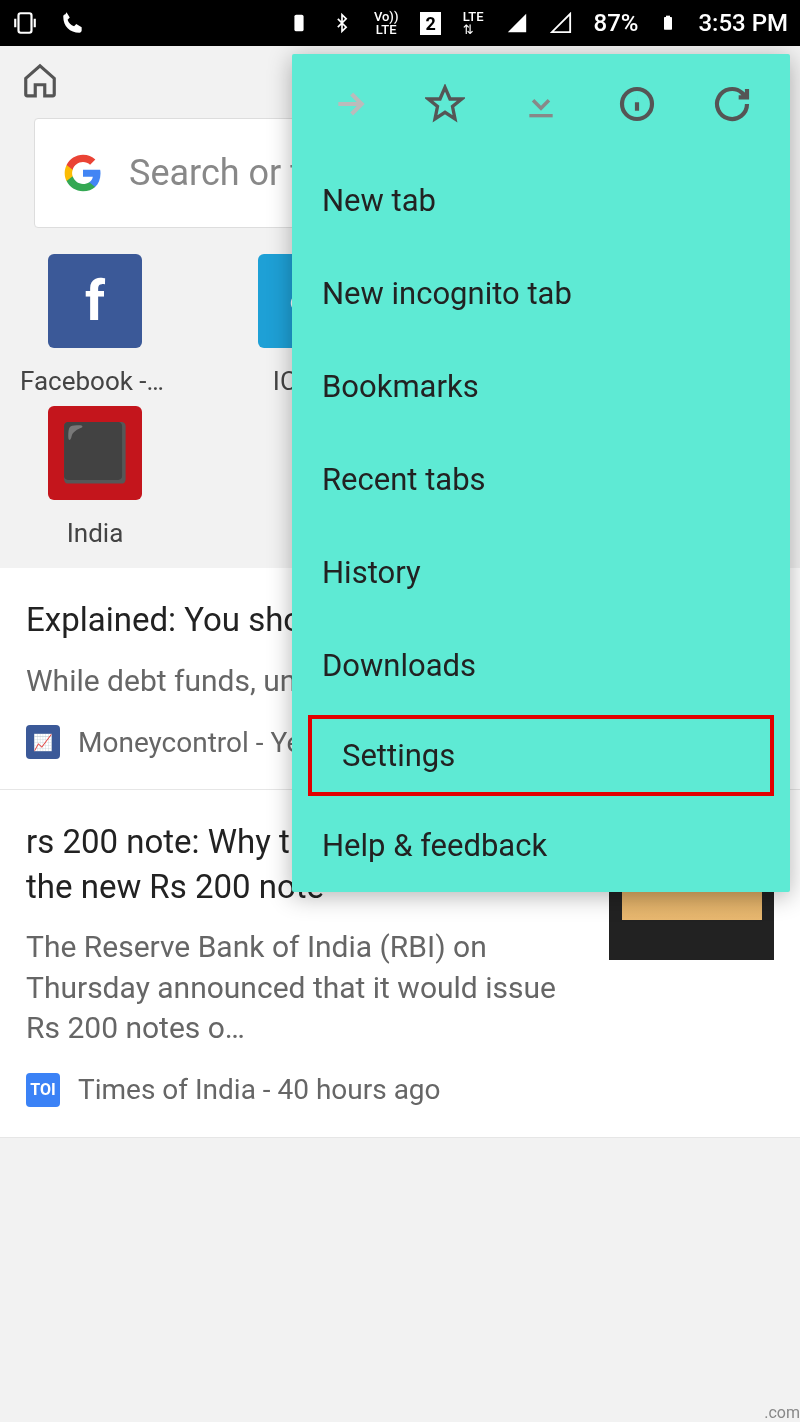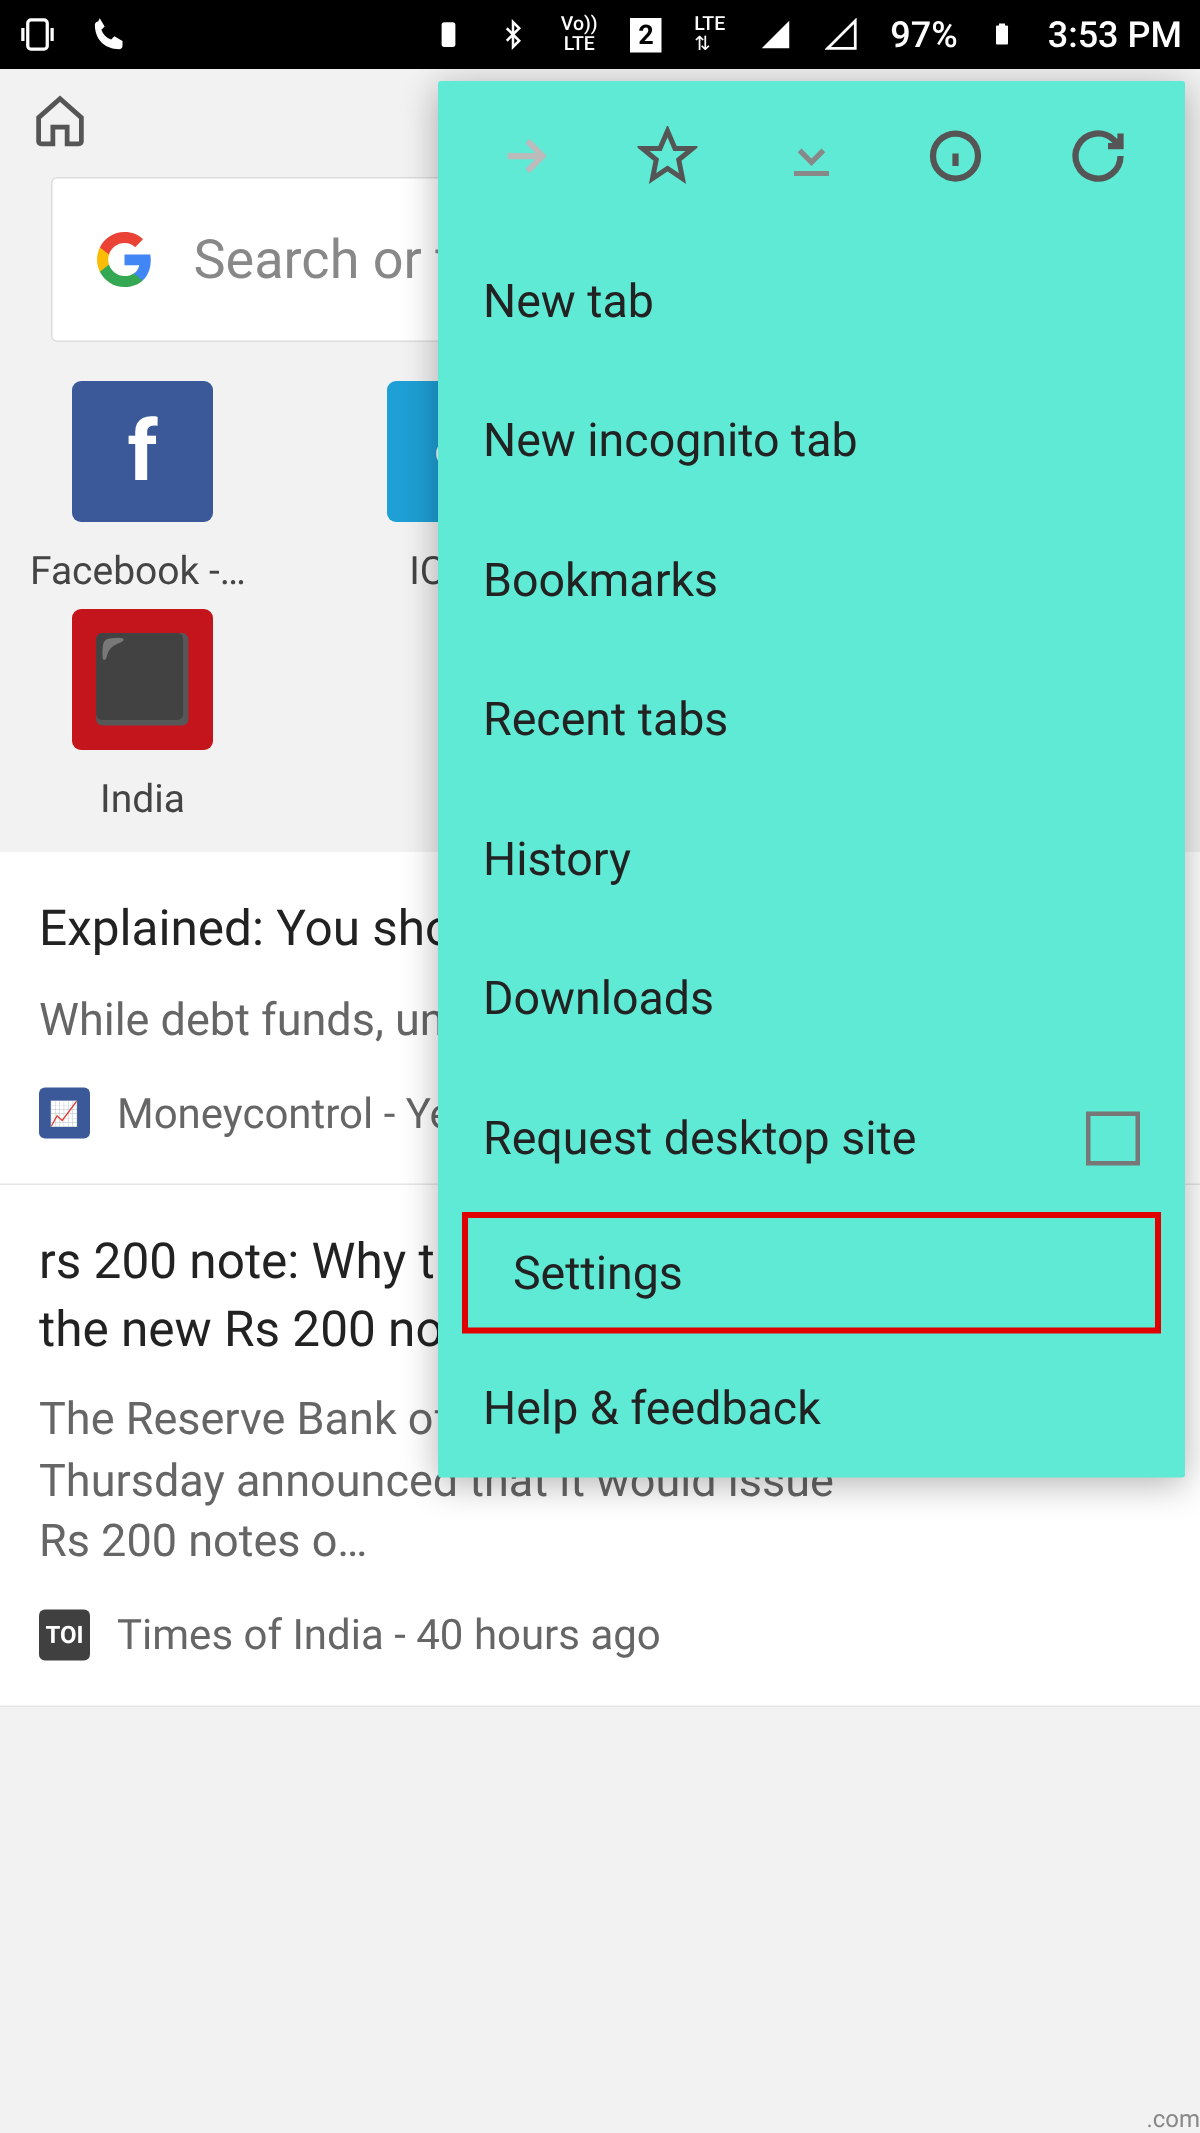--- a/index.html
+++ b/index.html
@@ -20,21 +20,21 @@
 .sc-amazon{background:#fff;color:#000;font-size:60px}
 .sc-cri{background:#1ea0d6;font-size:26px}
 .sc-label{font-size:26px;color:#444;white-space:nowrap;overflow:hidden;text-overflow:ellipsis;max-width:150px}
 .feed{background:#fff}
 .article{padding:30px 26px;border-bottom:1px solid #e6e6e6;display:flex;gap:24px}
 .article-body{flex:1}
 .article-title{font-size:33px;color:#222;line-height:1.35;margin-bottom:18px}
 .article-snip{font-size:30px;color:#666;line-height:1.35;margin-bottom:24px}
 .article-src{display:flex;align-items:center;gap:18px;font-size:28px;color:#666}
 .src-badge{width:34px;height:34px;background:#3b5998;border-radius:4px;display:flex;align-items:center;justify-content:center;color:#fff;font-size:16px;font-weight:bold}
-.src-toi{background:#404040}
+.src-toi{background:#3b82f6}
 .article-thumb{width:165px;height:140px;background:#222;flex:none;display:flex;align-items:center;justify-content:center}
 .menu{position:absolute;top:54px;right:10px;width:498px;background:#5eead4;box-shadow:0 4px 24px rgba(0,0,0,.3);z-index:10;border-radius:2px}
 .menu-icons{height:100px;display:flex;align-items:center;justify-content:space-around;padding:0 10px}
 .menu-icon{width:48px;height:48px;display:flex;align-items:center;justify-content:center}
 .menu-item{height:93px;display:flex;align-items:center;padding:0 30px;font-size:31px;color:#222}
 .menu-item.hl{border:4px solid #e10000;height:81px;margin:3px 16px}
 .menu-check{width:36px;height:36px;border:3px solid #777;margin-left:auto}
 .watermark{position:absolute;bottom:0;right:0;font-size:16px;color:#888}
 </style>
 </head>
@@ -71,21 +71,21 @@
     <span class="status-icon">
         <svg width="22" height="22" viewBox="0 0 24 24" fill="#fff">
           <path d="M2 22h20L22 2z"></path>
         </svg>
       </span>
     <span class="status-icon">
         <svg width="22" height="22" viewBox="0 0 24 24" fill="none" stroke="#fff" stroke-width="2">
           <path d="M2 22h20L22 2z"></path>
         </svg>
       </span>
-    <span>97%</span>
+    <span>87%</span>
     <span class="status-icon">
         <svg width="16" height="24" viewBox="0 0 24 24" fill="#fff">
           <rect x="6" y="3" width="12" height="19" rx="1"></rect>
           <rect x="9" y="1" width="6" height="3"></rect>
         </svg>
       </span>
     <span>3:53 PM</span>
   </div>
 </div>
 
@@ -188,21 +188,17 @@
           <path d="M21 12a9 9 0 11-3-6.7L21 8M21 3v5h-5"></path>
         </svg>
       </div>
   </div>
   <div class="menu-item">New tab</div>
   <div class="menu-item">New incognito tab</div>
   <div class="menu-item">Bookmarks</div>
   <div class="menu-item">Recent tabs</div>
   <div class="menu-item">History</div>
   <div class="menu-item">Downloads</div>
-  <div class="menu-item">
-      <span>Request desktop site</span>
-      <div class="menu-check"></div>
-    </div>
   <div class="menu-item hl">Settings</div>
   <div class="menu-item">Help &amp; feedback</div>
 </div>
 
 <div class="watermark">.com</div>
 
 </body></html>

